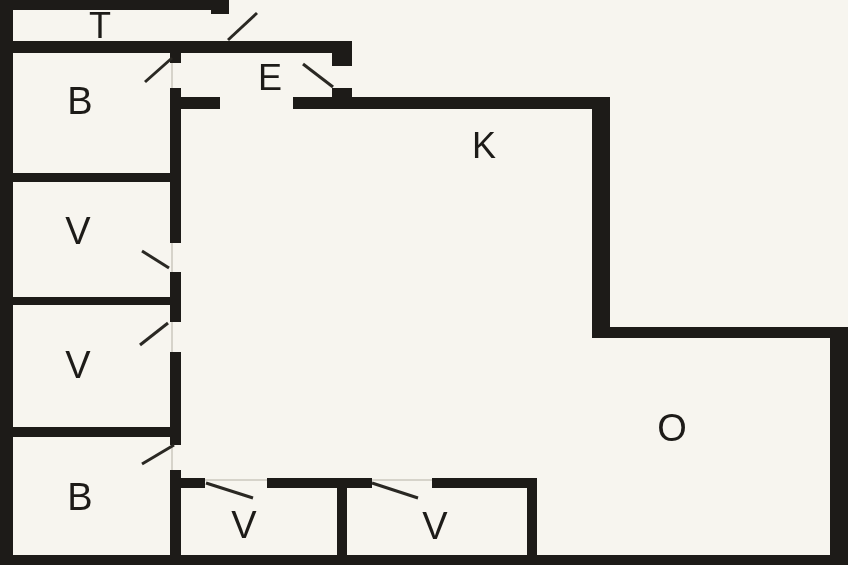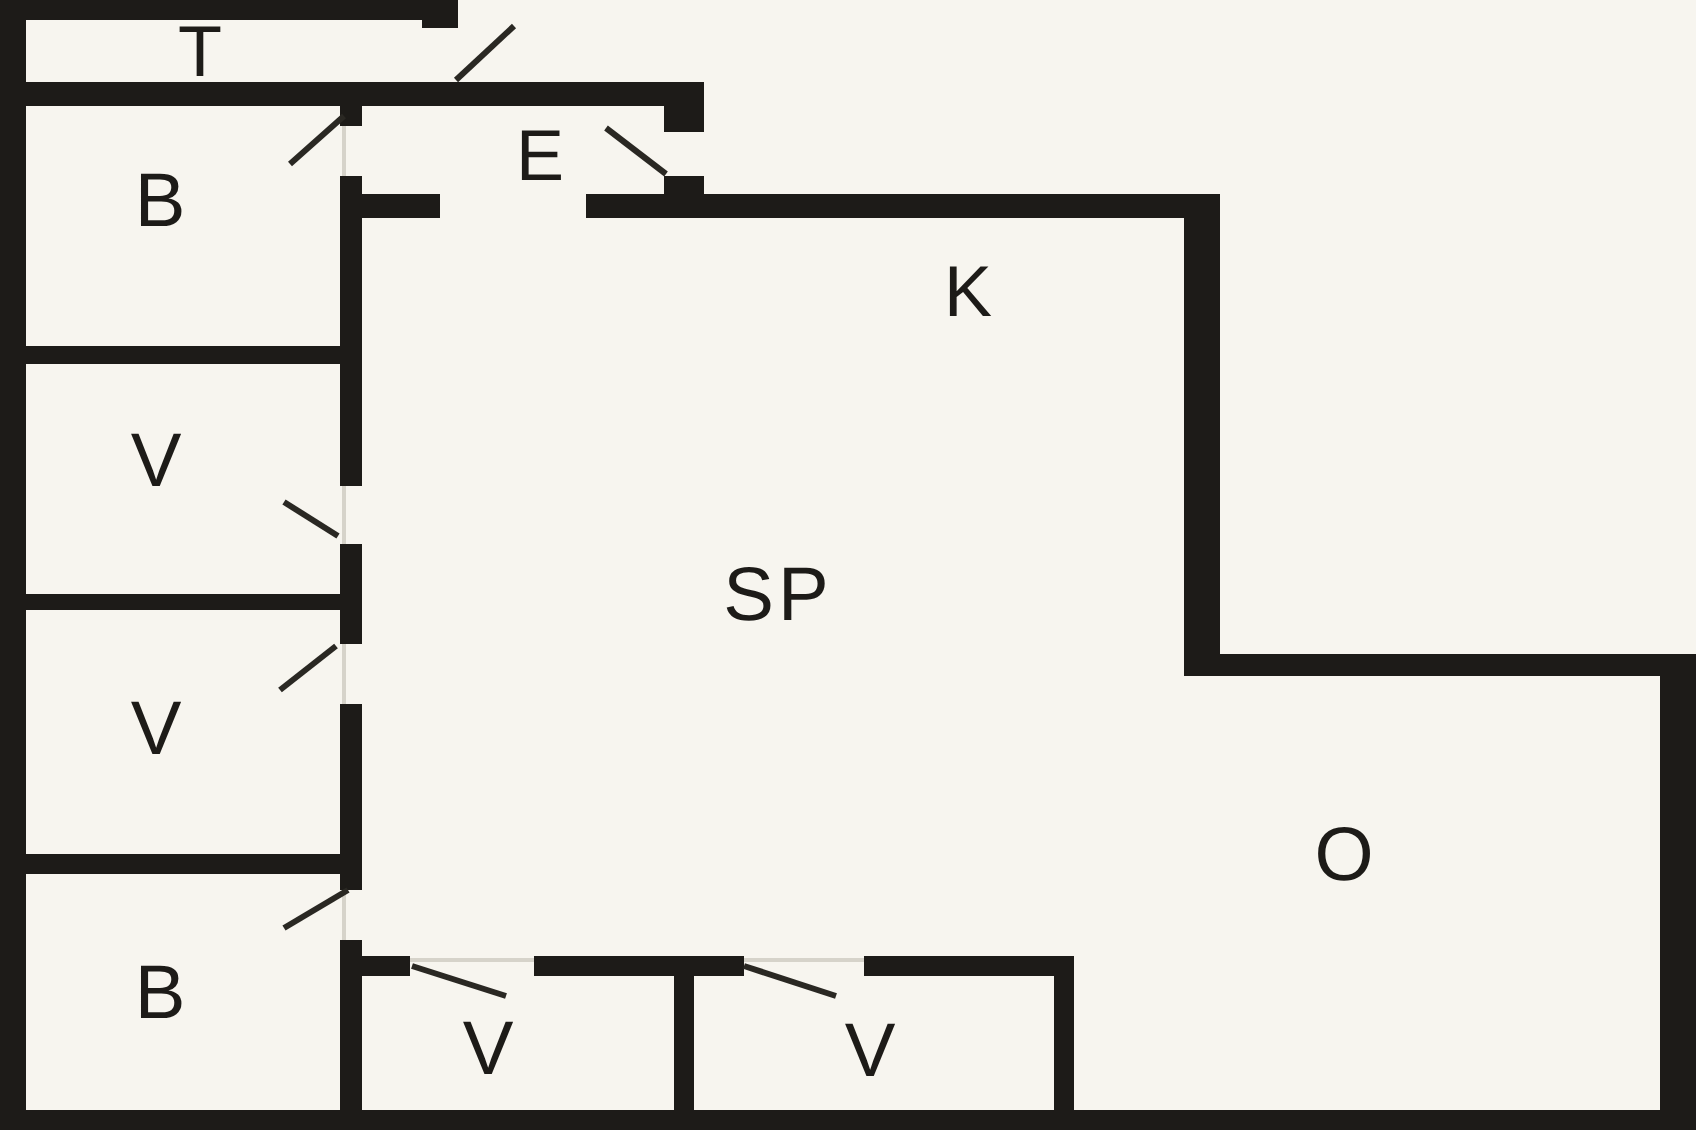--- a/index.html
+++ b/index.html
@@ -86,18 +86,17 @@
     <line x1="372" y1="483" x2="418" y2="498"></line>
   </svg>
 
   <div class="room-label small" style="left:101px;top:26px;">T</div>
   <div class="room-label" style="left:81px;top:101px;">B</div>
   <div class="room-label" style="left:79px;top:231px;">V</div>
   <div class="room-label" style="left:79px;top:365px;">V</div>
   <div class="room-label" style="left:81px;top:497px;">B</div>
   <div class="room-label small" style="left:271px;top:78px;">E</div>
   <div class="room-label small" style="left:485px;top:146px;">K</div>
-  <div class="room-label" style="left:389px;top:298px;">SP</div>
   <div class="room-label" style="left:245px;top:525px;">V</div>
   <div class="room-label" style="left:436px;top:526px;">V</div>
   <div class="room-label" style="left:673px;top:428px;">O</div>
 
 </div>
 
 </body></html>

